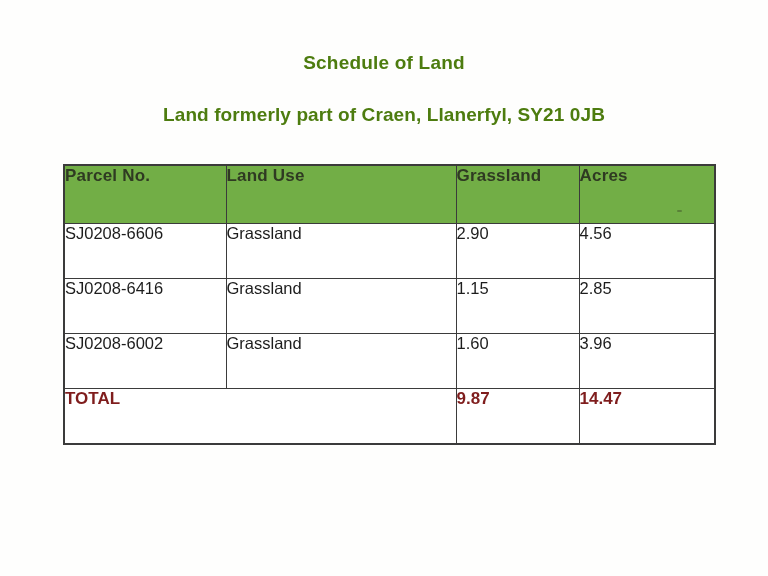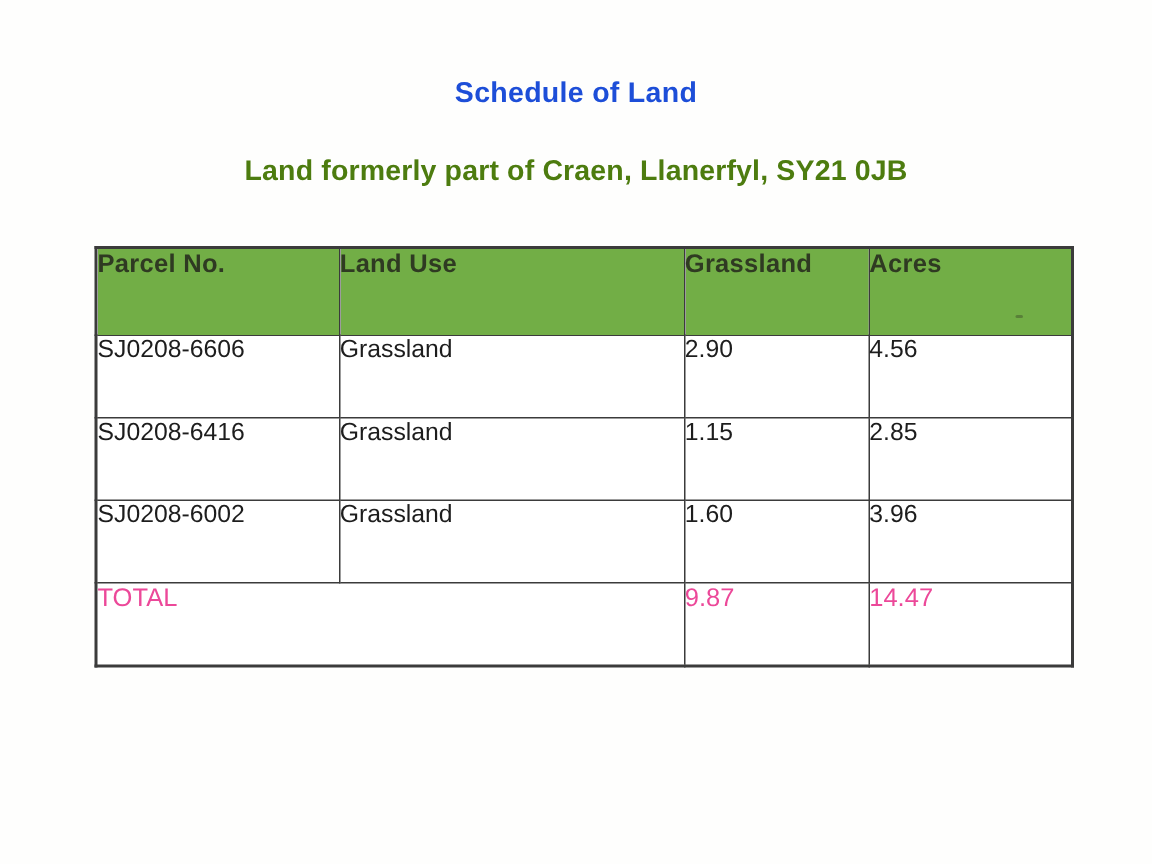--- a/index.html
+++ b/index.html
@@ -28,21 +28,21 @@
     position: absolute;
     left: 0;
     right: 0;
     top: 52px;
     text-align: center;
   }
   .doc-title {
     font-size: 19px;
     font-weight: bold;
     letter-spacing: 0.2px;
-    color: #1d4ed8;
+    color: #4d7c0f;
     margin: 0;
     line-height: 1.2;
   }
   .doc-subtitle {
     font-size: 19px;
     font-weight: bold;
     letter-spacing: 0.1px;
     color: #4d7c0f;
     margin: 0;
     padding-top: 29px;
@@ -100,23 +100,23 @@
   tbody td {
     height: 54px;
     font-size: 16.5px;
     color: #1d1d1d;
     padding: 10px 0 0 12px;
     vertical-align: top;
     background: #ffffff;
   }
   tbody tr.total-row td {
     height: 54px;
-    font-weight: normal;
+    font-weight: bold;
     font-size: 17px;
-    color: #ec4899;
+    color: #7f1d1d;
   }
   .cell-text { display: block; }
 </style>
 </head>
 <body>
 
 <div class="page">
 
   <div class="title-block">
     <h1 class="doc-title">Schedule of Land</h1>

